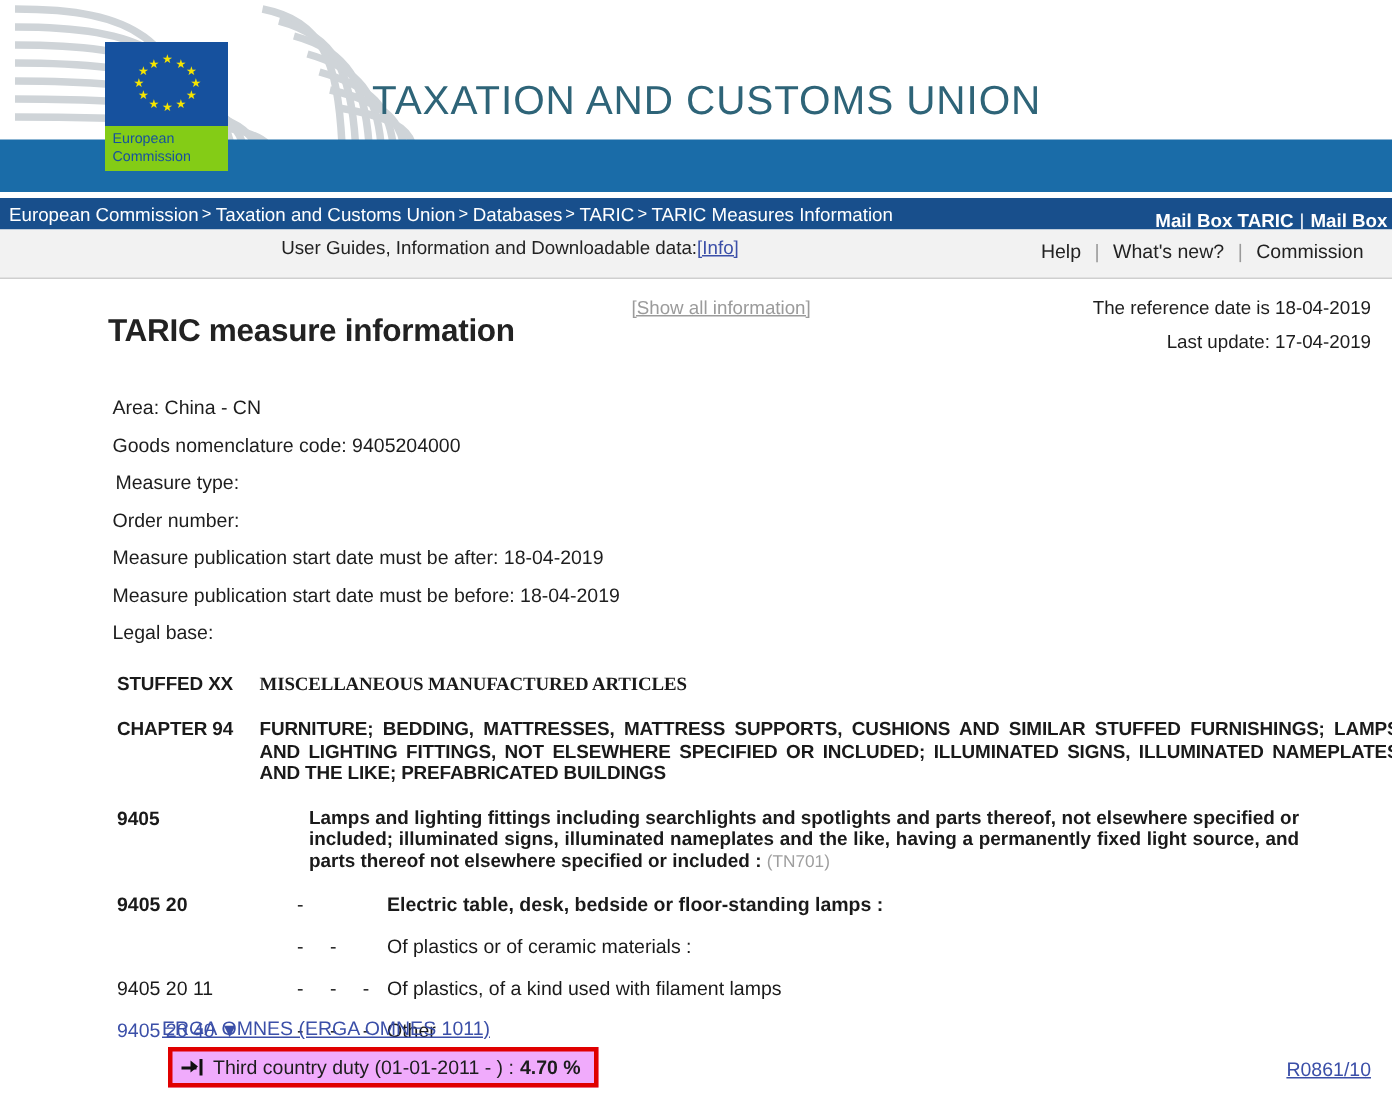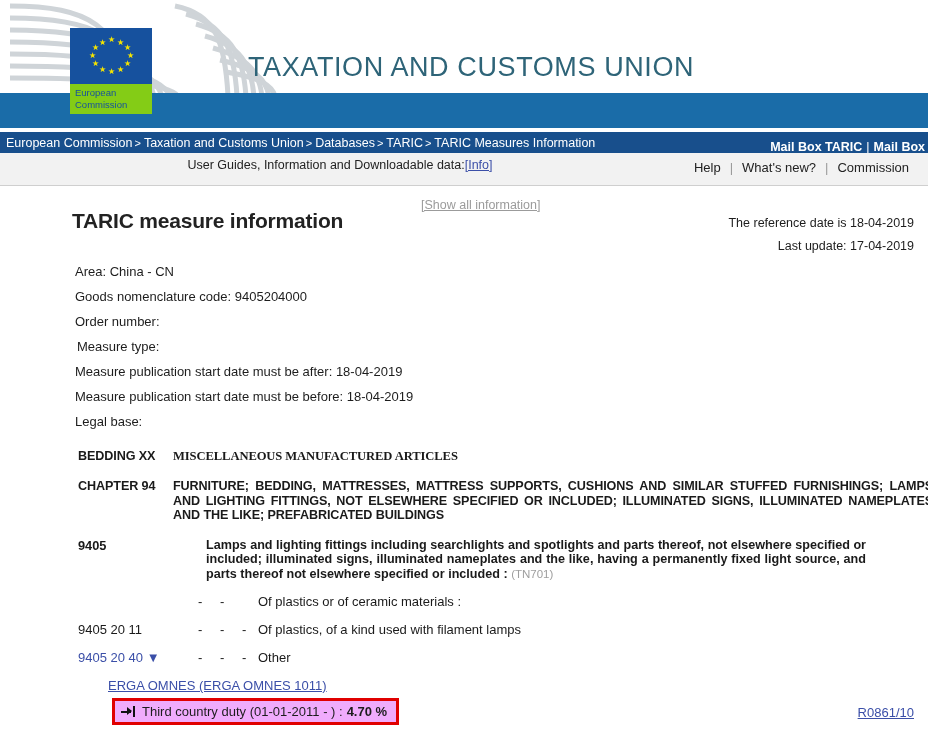--- a/index.html
+++ b/index.html
@@ -133,21 +133,21 @@
     font-size:21px; font-weight:bold; color:#222;
     letter-spacing:-0.2px;
     white-space:nowrap;
   }
   .show-all{
     position:absolute; left:421px; top:11px;
     font-size:12.5px; color:#9b9b9b;
     white-space:nowrap;
   }
   .refdates{
-    position:absolute; right:14px; top:25px;
+    position:absolute; right:14px; top:7px;
     text-align:right; font-size:12.5px; color:#1d1d1d;
     line-height:23px;
   }
 
   .fields{
     position:absolute; left:75px; top:72px; width:700px;
     font-size:13px; color:#1d1d1d;
   }
   .field-row{ height:25px; line-height:25px; white-space:nowrap; }
   .field-row.indent{ padding-left:2px; }
@@ -334,59 +334,64 @@
 
   <div class="fields">
     <div class="field-row">
       <span>Area:</span>
       <span>China - CN</span>
     </div>
     <div class="field-row">
       <span>Goods nomenclature code:</span>
       <span>9405204000</span>
     </div>
-    <div class="field-row">
-      <span>Order number:</span>
-      <span></span>
-    </div>
     <div class="field-row indent">
       <span>Measure type:</span>
       <span></span>
     </div>
     <div class="field-row">
+      <span>Order number:</span>
+      <span></span>
+    </div>
+    <div class="field-row">
       <span>Measure publication start date must be after:</span>
       <span>18-04-2019</span>
     </div>
     <div class="field-row">
       <span>Measure publication start date must be before:</span>
       <span>18-04-2019</span>
     </div>
     <div class="field-row">
       <span>Legal base:</span>
       <span></span>
     </div>
   </div>
 
   <div class="nomen">
 
     <div class="sect-row">
-      <div class="sect-code">BEDDING XX</div>
+      <div class="sect-code">STUFFED XX</div>
       <div class="sect-desc">MISCELLANEOUS MANUFACTURED ARTICLES</div>
     </div>
 
     <div class="chap-row">
       <div class="chap-code">CHAPTER 94</div>
       <div class="chap-desc">FURNITURE; BEDDING, MATTRESSES, MATTRESS SUPPORTS, CUSHIONS AND SIMILAR STUFFED FURNISHINGS; LAMPS AND LIGHTING FITTINGS, NOT ELSEWHERE SPECIFIED OR INCLUDED; ILLUMINATED SIGNS, ILLUMINATED NAMEPLATES AND THE LIKE; PREFABRICATED BUILDINGS</div>
     </div>
 
     <div class="hs-row">
       <div class="hs-code">9405</div>
       <div class="hs-desc"><span>Lamps and lighting fittings including searchlights and spotlights and parts thereof, not elsewhere specified or included; illuminated signs, illuminated nameplates and the like, having a permanently fixed light source, and parts thereof not elsewhere specified or included :</span> <span class="tn-note">(TN701)</span></div>
     </div>
 
+    <div class="cn-row">
+      <div class="cn-code bold">9405 20</div>
+      <div class="cn-dashes">-</div>
+      <div class="cn-desc bold">Electric table, desk, bedside or floor-standing lamps :</div>
+    </div>
 
     <div class="cn-row">
       <div class="cn-code"></div>
       <div class="cn-dashes">- -</div>
       <div class="cn-desc">Of plastics or of ceramic materials :</div>
     </div>
 
     <div class="cn-row">
       <div class="cn-code">9405 20 11</div>
       <div class="cn-dashes">- - -</div>

